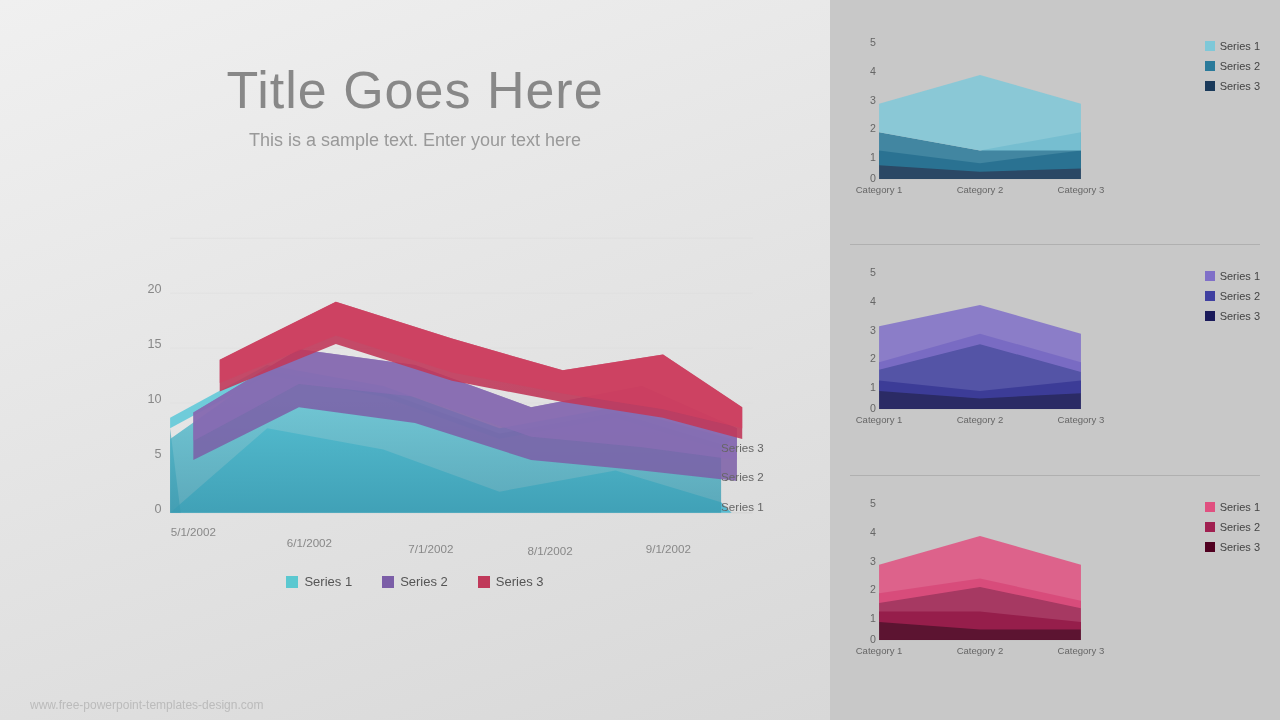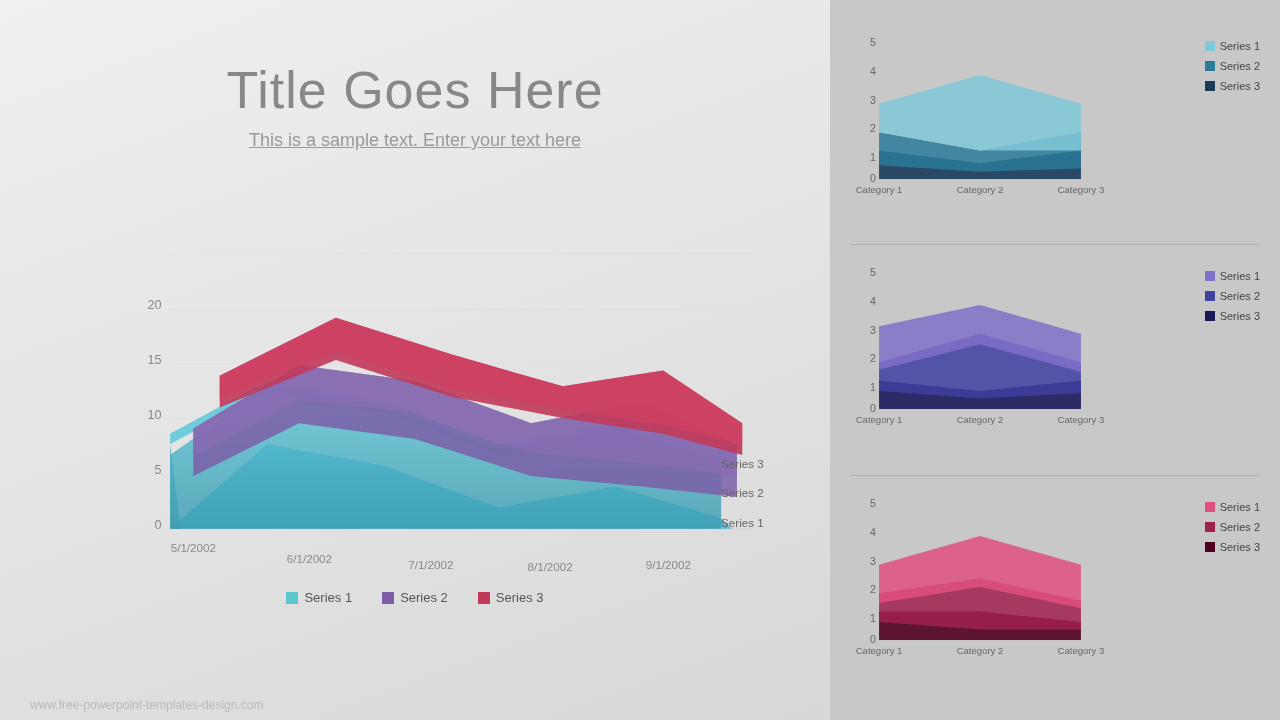--- a/index.html
+++ b/index.html
@@ -30,22 +30,21 @@
       color: #888;
       font-weight: 300;
       letter-spacing: 1px;
       margin-bottom: 10px;
     }
 
     .subtitle-text {
       font-size: 18px;
       color: #999;
       font-weight: 300;
-      margin-bottom: 30px;
-      text-decoration: underline;
+      margin-bottom: 14px;
     }
 
     
     .main-chart-area {
       width: 720px;
       height: 380px;
       position: relative;
       margin-top: 10px;
     }
 

